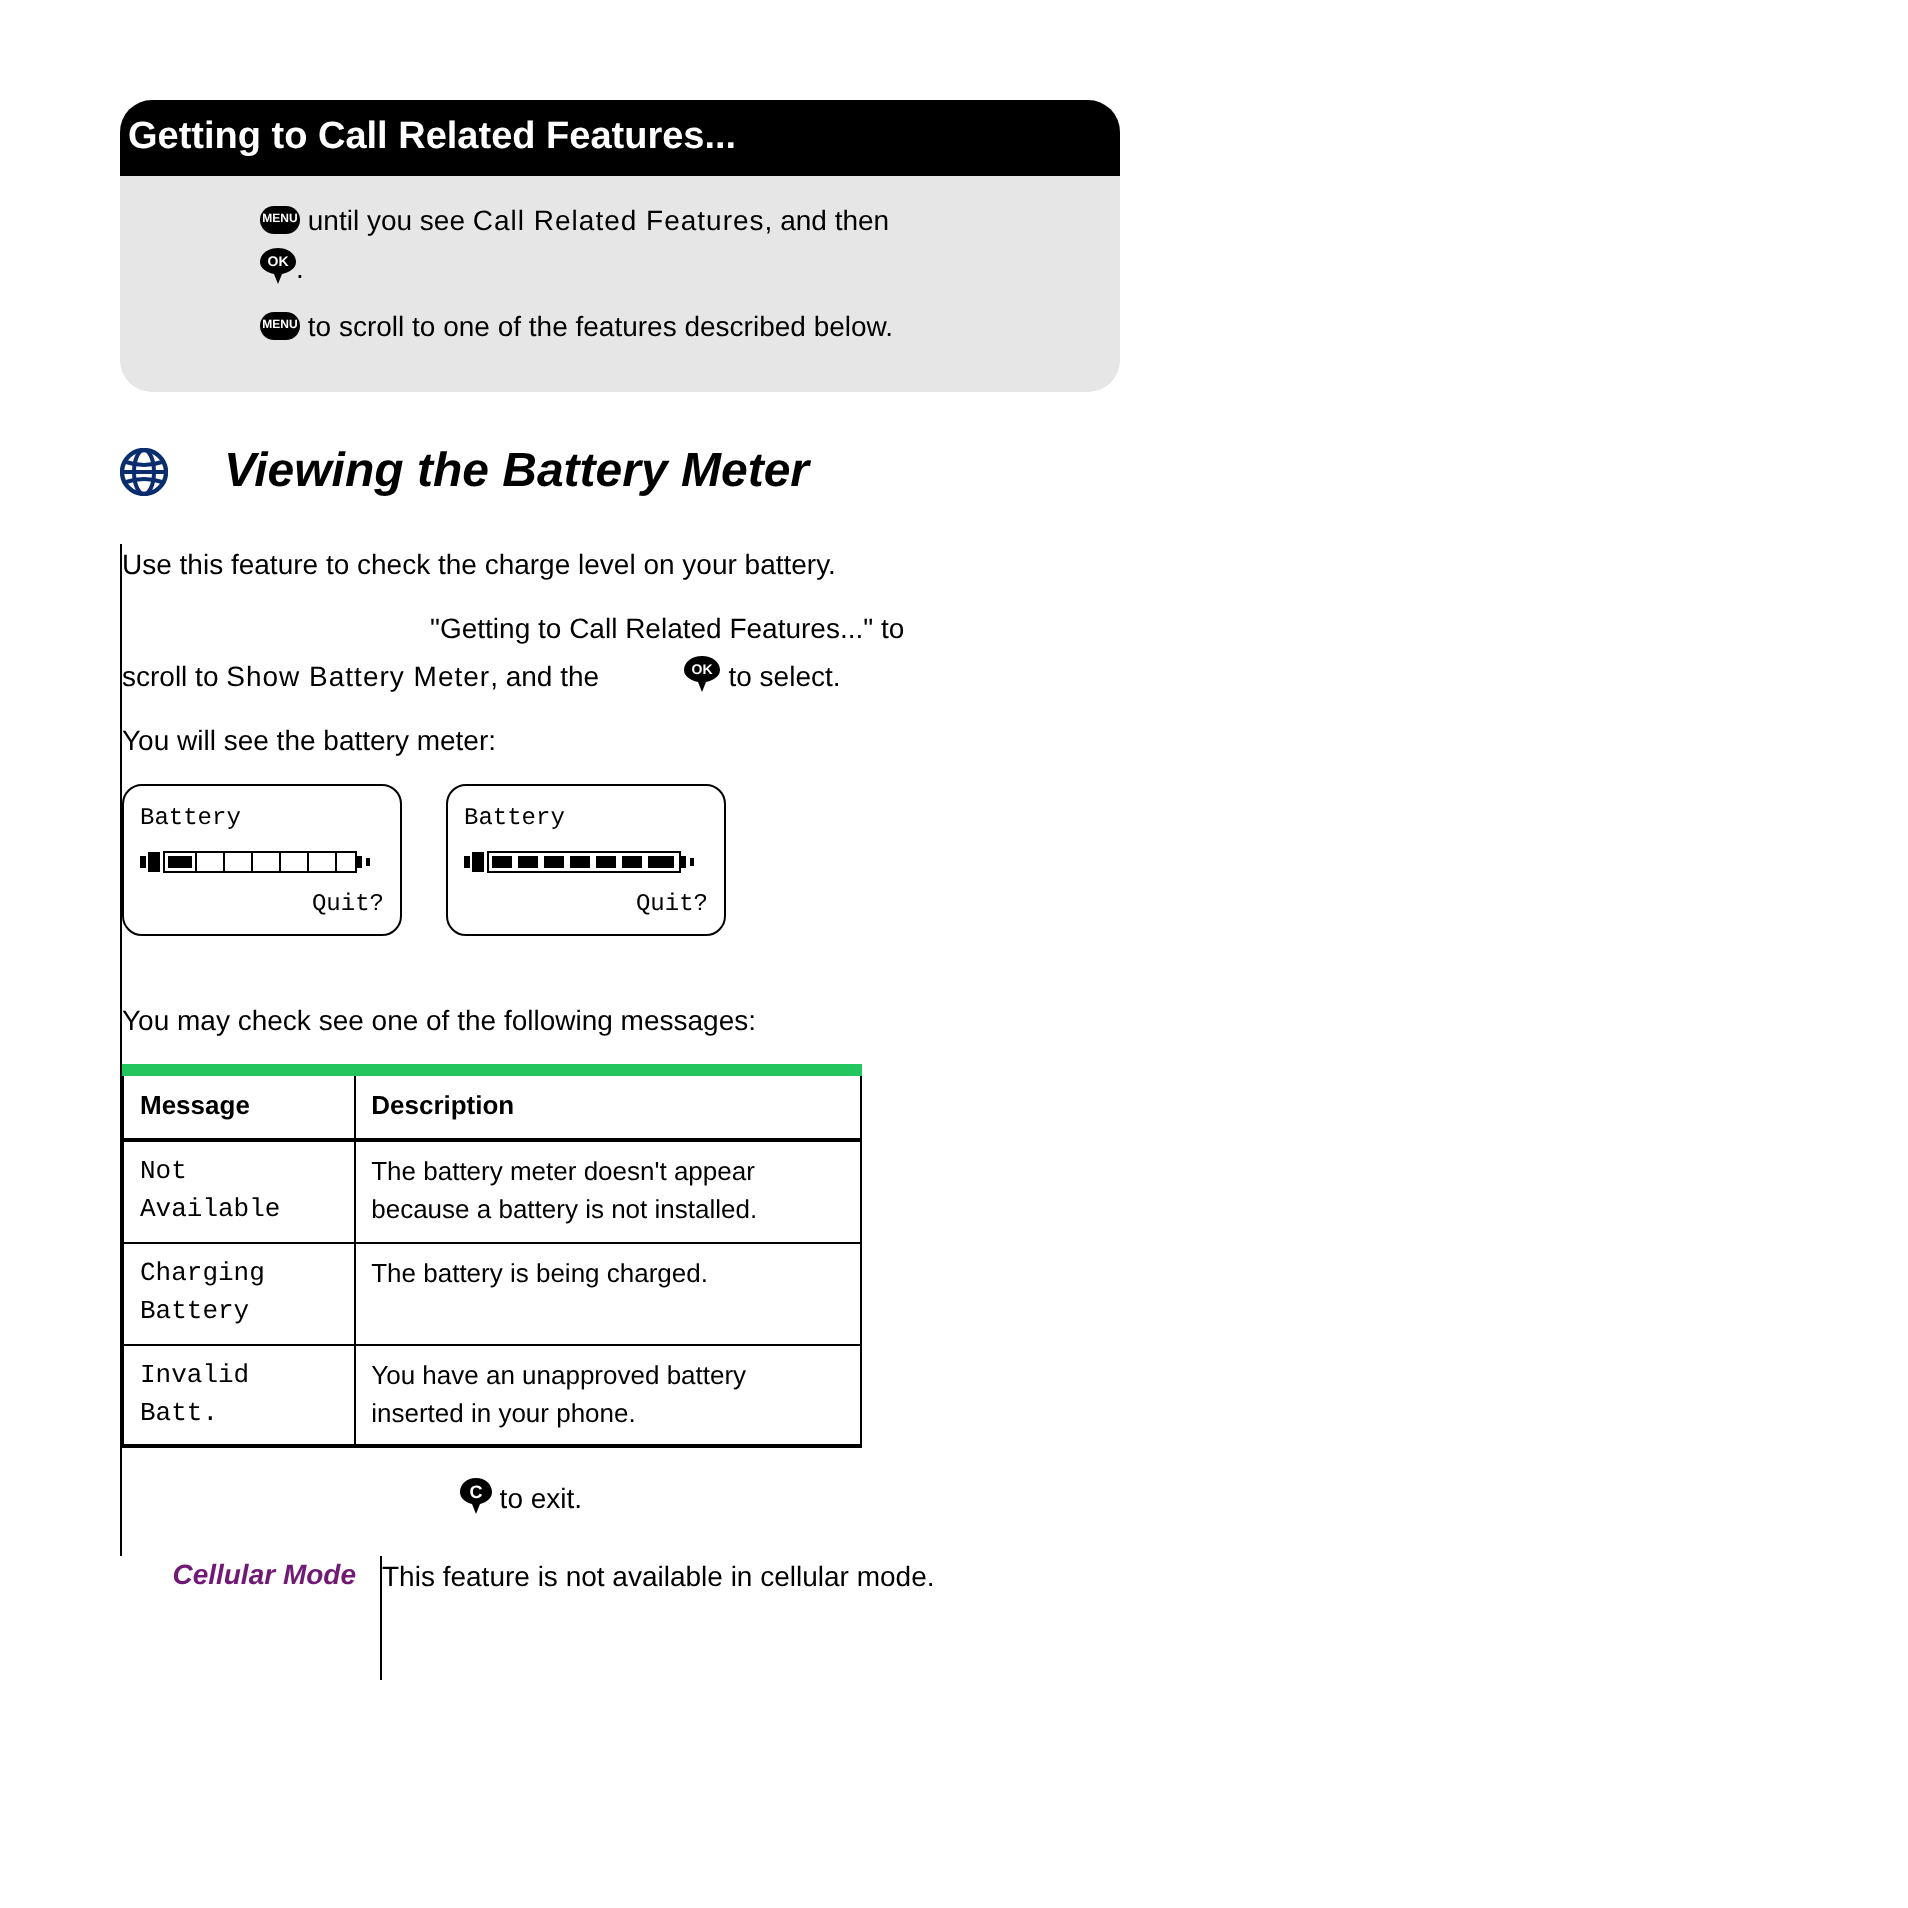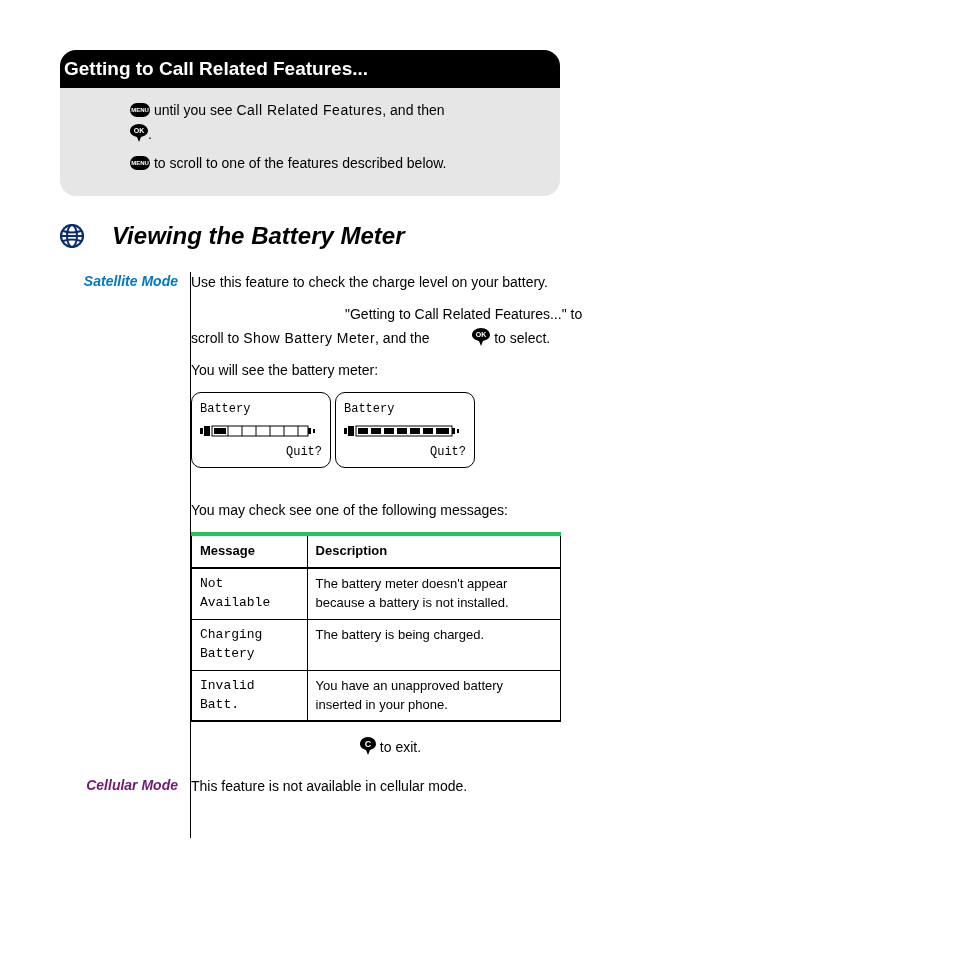--- a/index.html
+++ b/index.html
@@ -91,21 +91,21 @@
   .side-label.blue { color: #0078c2; }
   .main-col {
     border-left: 1px solid #000;
     width: 400px;
     font-size: 14px;
     line-height: 1.45;
   }
   .main-col p { margin-bottom: 12px; }
   .screens-row {
     display: flex;
-    column-gap: 4px;
+    column-gap: 22px;
     margin: 10px 0 32px 0;
   }
   .lcd-screen {
     border: 1.5px solid #000;
     border-radius: 10px;
     width: 140px;
     height: 76px;
     padding: 8px 8px 6px 8px;
     font-family: "Courier New", monospace;
     font-size: 12px;
@@ -122,21 +122,21 @@
     margin-bottom: 12px;
   }
   .msg-table th, .msg-table td {
     border: 1px solid #000;
     padding: 6px 8px;
     text-align: left;
     vertical-align: top;
     font-size: 13px;
   }
   .msg-table thead th { font-weight: bold; }
-  .msg-table thead tr { border-top: 4px solid #22c55e; border-bottom: 2px solid #000; }
+  .msg-table thead tr { border-top: 6px solid #22c55e; border-bottom: 2px solid #000; }
   .msg-table { border-top: 2.5px solid #000; border-bottom: 2.5px solid #000; }
   .msg-cell { font-family: "Courier New", monospace; font-size: 13px; }
   .exit-row { text-align: center; margin: 8px 0 18px 0; }
 </style>
 </head>
 <body>
 
 <div class="black-bar">
   <span>Getting to Call Related Features...</span>
 </div>
@@ -163,21 +163,20 @@
       <ellipse cx="12" cy="12" rx="5" ry="11" fill="none" stroke="#0a2d6e" stroke-width="2"></ellipse>
       <line x1="1" y1="12" x2="23" y2="12" stroke="#0a2d6e" stroke-width="2"></line>
       <path d="M3 7 Q12 10 21 7" fill="none" stroke="#0a2d6e" stroke-width="2"></path>
       <path d="M3 17 Q12 14 21 17" fill="none" stroke="#0a2d6e" stroke-width="2"></path>
     </svg>
   </span>
   <span class="section-title">Viewing the Battery Meter</span>
 </div>
 
 <div class="two-col">
-  <div class="side-label blue">Satellite Mode</div>
   <div class="main-col">
     <p>Use this feature to check the charge level on your battery.</p>
     <p>
       <span style="visibility:hidden">xxxxxxxxxxxxxxxxxxxxxx</span><span>"Getting to Call Related Features..." to scroll to </span><span class="lcd-font">Show Battery Meter</span><span>, and the </span>
       <span style="visibility:hidden">xxxxx</span>
       <span class="ok-icon">
         <svg width="18" height="18" viewBox="0 0 18 18">
             <path d="M9 0 C4 0 0 3 0 7 C0 10 3 12 7 13 L9 18 L11 13 C15 12 18 10 18 7 C18 3 14 0 9 0 Z" fill="#000"></path>
             <text x="9" y="9" font-size="7" font-weight="bold" fill="#fff" text-anchor="middle" font-family="Arial">OK</text>
           </svg>

